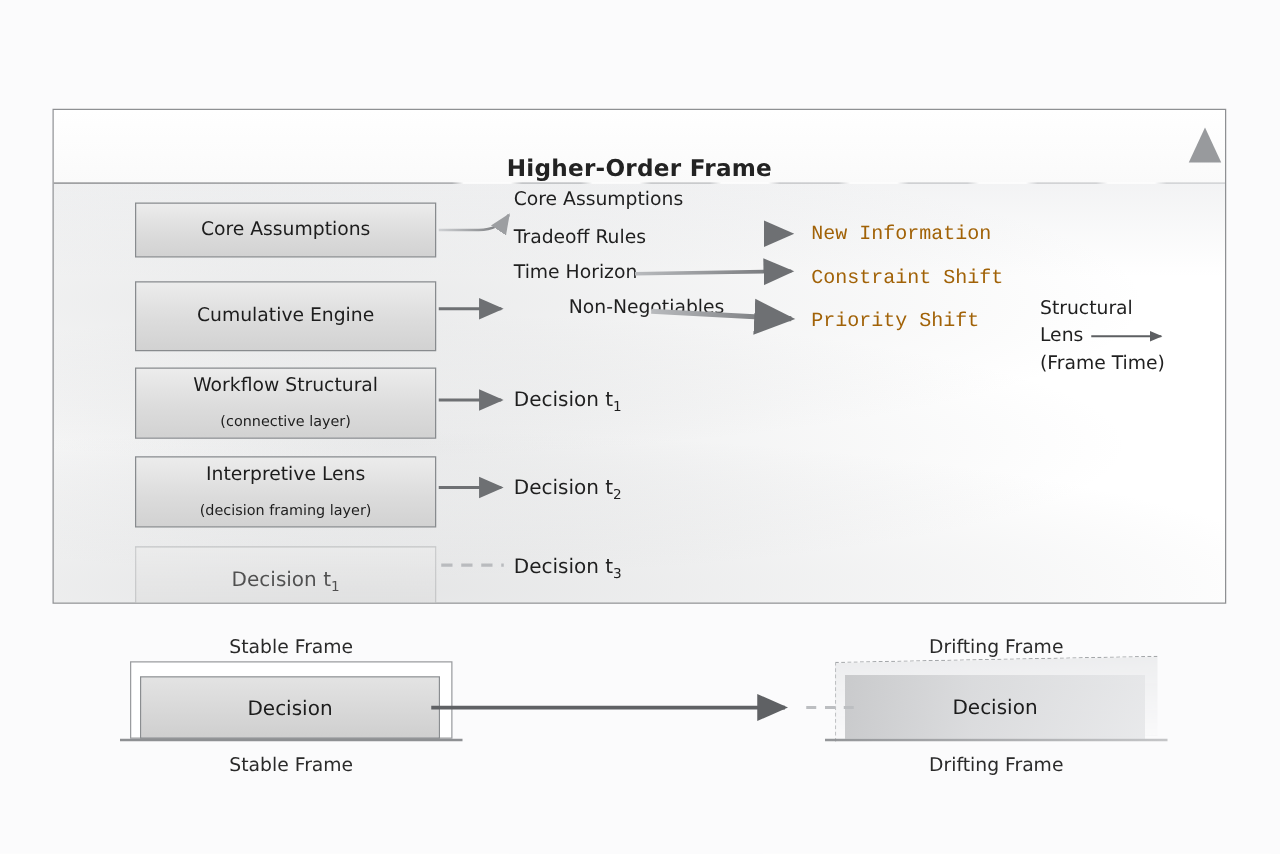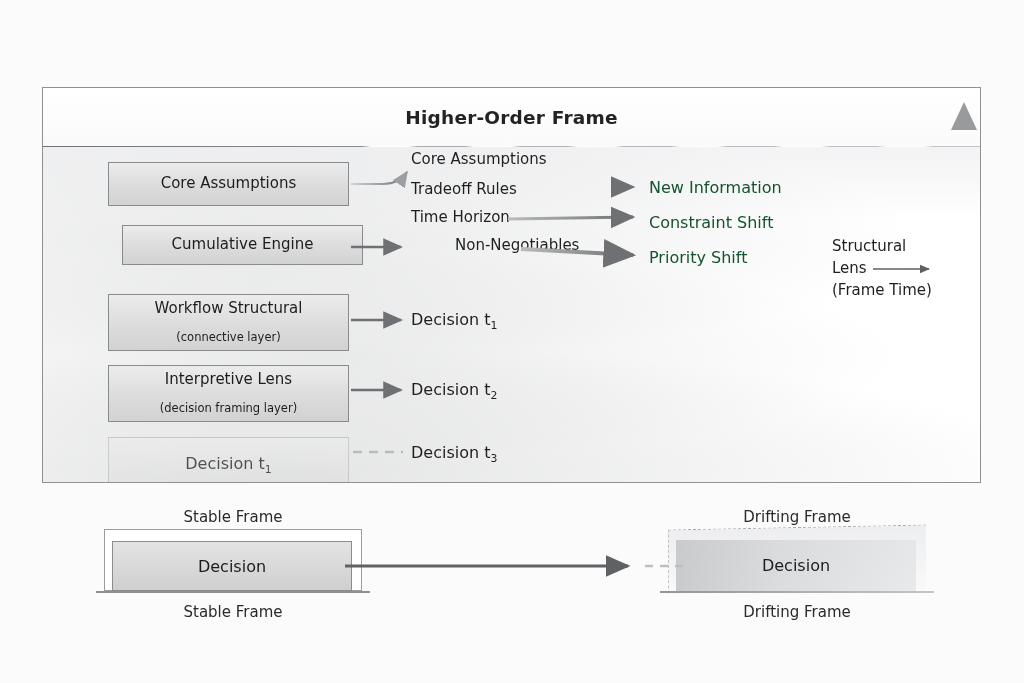--- a/index.html
+++ b/index.html
@@ -17,21 +17,21 @@
   .outer-frame{
     position:absolute;left:42px;top:87px;width:939px;height:396px;
     border:1.4px solid #8e9093;
     background:#ffffff;
     box-sizing:border-box;
     overflow:hidden;
   }
   .frame-header{
     position:absolute;left:0;top:0;width:100%;height:58px;
     box-sizing:border-box;
-    display:flex;align-items:center;justify-content:center;
+    display:flex;align-items:flex-end;justify-content:center;
     background:linear-gradient(180deg,#ffffff 0%,#fafafa 100%);
   }
   .frame-title{
     font-size:18.5px;font-weight:bold;color:#232323;letter-spacing:.2px;
   }
   .header-rule{
     position:absolute;left:0;top:58px;width:100%;height:1px;
     background:linear-gradient(90deg,#6f7174 0%,#8a8c8f 34%,
       rgba(150,152,155,.0) 35%,rgba(150,152,155,.0) 39%,
       #a9abae 40%,#a9abae 45%,rgba(0,0,0,0) 46%,rgba(0,0,0,0) 50%,
@@ -58,42 +58,42 @@
     box-sizing:border-box;
     border:1.2px solid #888b8e;
     background:linear-gradient(180deg,#ececec 0%,#dcdcdc 55%,#d2d2d2 100%);
     display:flex;flex-direction:column;align-items:center;justify-content:center;
     color:#1d1d1d;
   }
   .lbox .t1{font-size:15px;line-height:1.15;}
   .lbox .t2{font-size:11.5px;line-height:1.25;margin-top:13px;}
 
   .lbox.b1{top:74px;height:44px;}
-  .lbox.b2{top:137px;height:40px;margin-left:14px;}
+  .lbox.b2{top:137px;height:56px;}
   .lbox.b3{top:206px;height:57px;}
   .lbox.b4{top:277px;height:57px;}
   .lbox.b5{
     top:349px;height:57px;
     border-color:rgba(136,139,142,.30);
     background:linear-gradient(180deg,rgba(236,236,236,.55) 0%,rgba(214,214,214,.45) 100%);
     color:rgba(29,29,29,.75);
   }
   .lbox.b5 .t1{font-size:16px;}
 
   
   .mid{position:absolute;font-size:15px;color:#1f1f1f;white-space:nowrap;}
   .mid.m1{left:368px;top:62px;}
   .mid.m2{left:368px;top:92px;}
   .mid.m3{left:368px;top:120px;}
   .mid.m4{left:368px;top:148px;margin-left:44px;}
   .mid.d1{left:368px;top:222px;font-size:16px;}
   .mid.d2{left:368px;top:292px;font-size:16px;}
   .mid.d3{left:368px;top:355px;font-size:16px;}
 
-  .right{position:absolute;font-size:16px;color:#14532d;white-space:nowrap;}
+  .right{position:absolute;font-size:16px;color:#a16207;white-space:nowrap;font-family:Liberation Mono, monospace;}
   .right.r1{left:606px;top:90px;}
   .right.r2{left:606px;top:125px;}
   .right.r3{left:606px;top:160px;}
 
   sub{font-size:.68em;}
 
   
   .drift-label{
     position:absolute;left:789px;top:148px;width:120px;
     font-size:15px;line-height:1.45;color:#1f1f1f;

